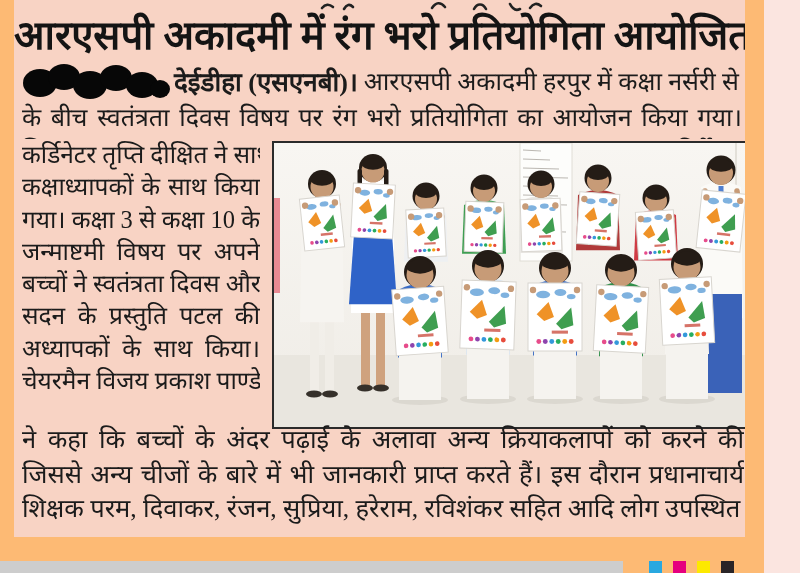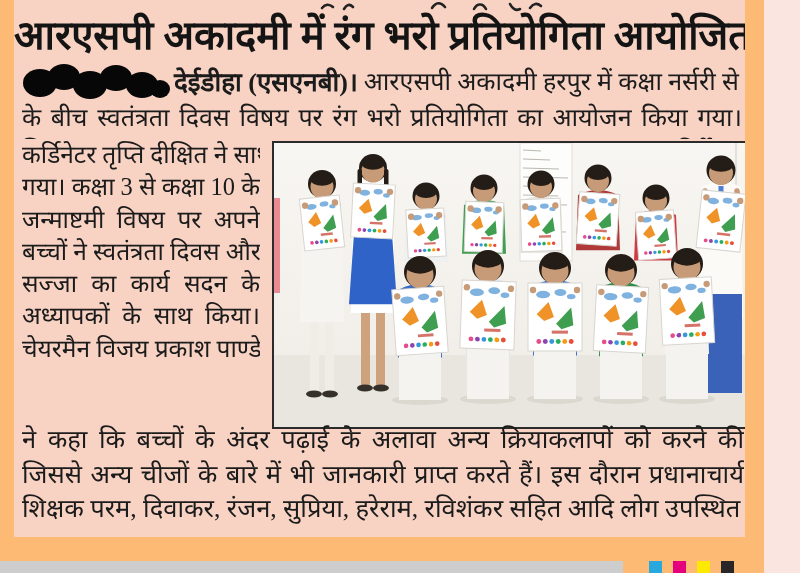--- a/index.html
+++ b/index.html
@@ -63,24 +63,25 @@
         </g>
       </svg>
       <span class="dateline">देईडीहा (एसएनबी)।</span>
       <span class="rest">आरएसपी अकादमी हरपुर में कक्षा नर्सरी से कक्षा 2</span>
     </div>
 
     <div class="line2 bodyline">के बीच स्वतंत्रता दिवस विषय पर रंग भरो प्रतियोगिता का आयोजन किया गया। जिसका निर्देशन</div>
 
     <div class="column">
       <div class="cline">कर्डिनेटर तृप्ति दीक्षित ने साथी</div>
+      <div class="cline">कक्षाध्यापकों के साथ किया</div>
       <div class="cline">गया। कक्षा 3 से कक्षा 10 के</div>
       <div class="cline">जन्माष्टमी विषय पर अपने</div>
       <div class="cline">बच्चों ने स्वतंत्रता दिवस और</div>
-      <div class="cline">सज्जा का कार्य सदन के</div>
+      <div class="cline">सदन के प्रस्तुति पटल की</div>
       <div class="cline">अध्यापकों के साथ किया।</div>
       <div class="cline">चेयरमैन विजय प्रकाश पाण्डेय</div>
     </div>
 
     <div class="photo">
       <svg id="photo-svg" width="478" height="284" viewBox="0 0 478 284">
         <defs>
           <linearGradient id="wallg" x1="0" y1="0" x2="0" y2="1">
             <stop offset="0" stop-color="#f8f6f2"></stop>
             <stop offset="1" stop-color="#efece6"></stop>

